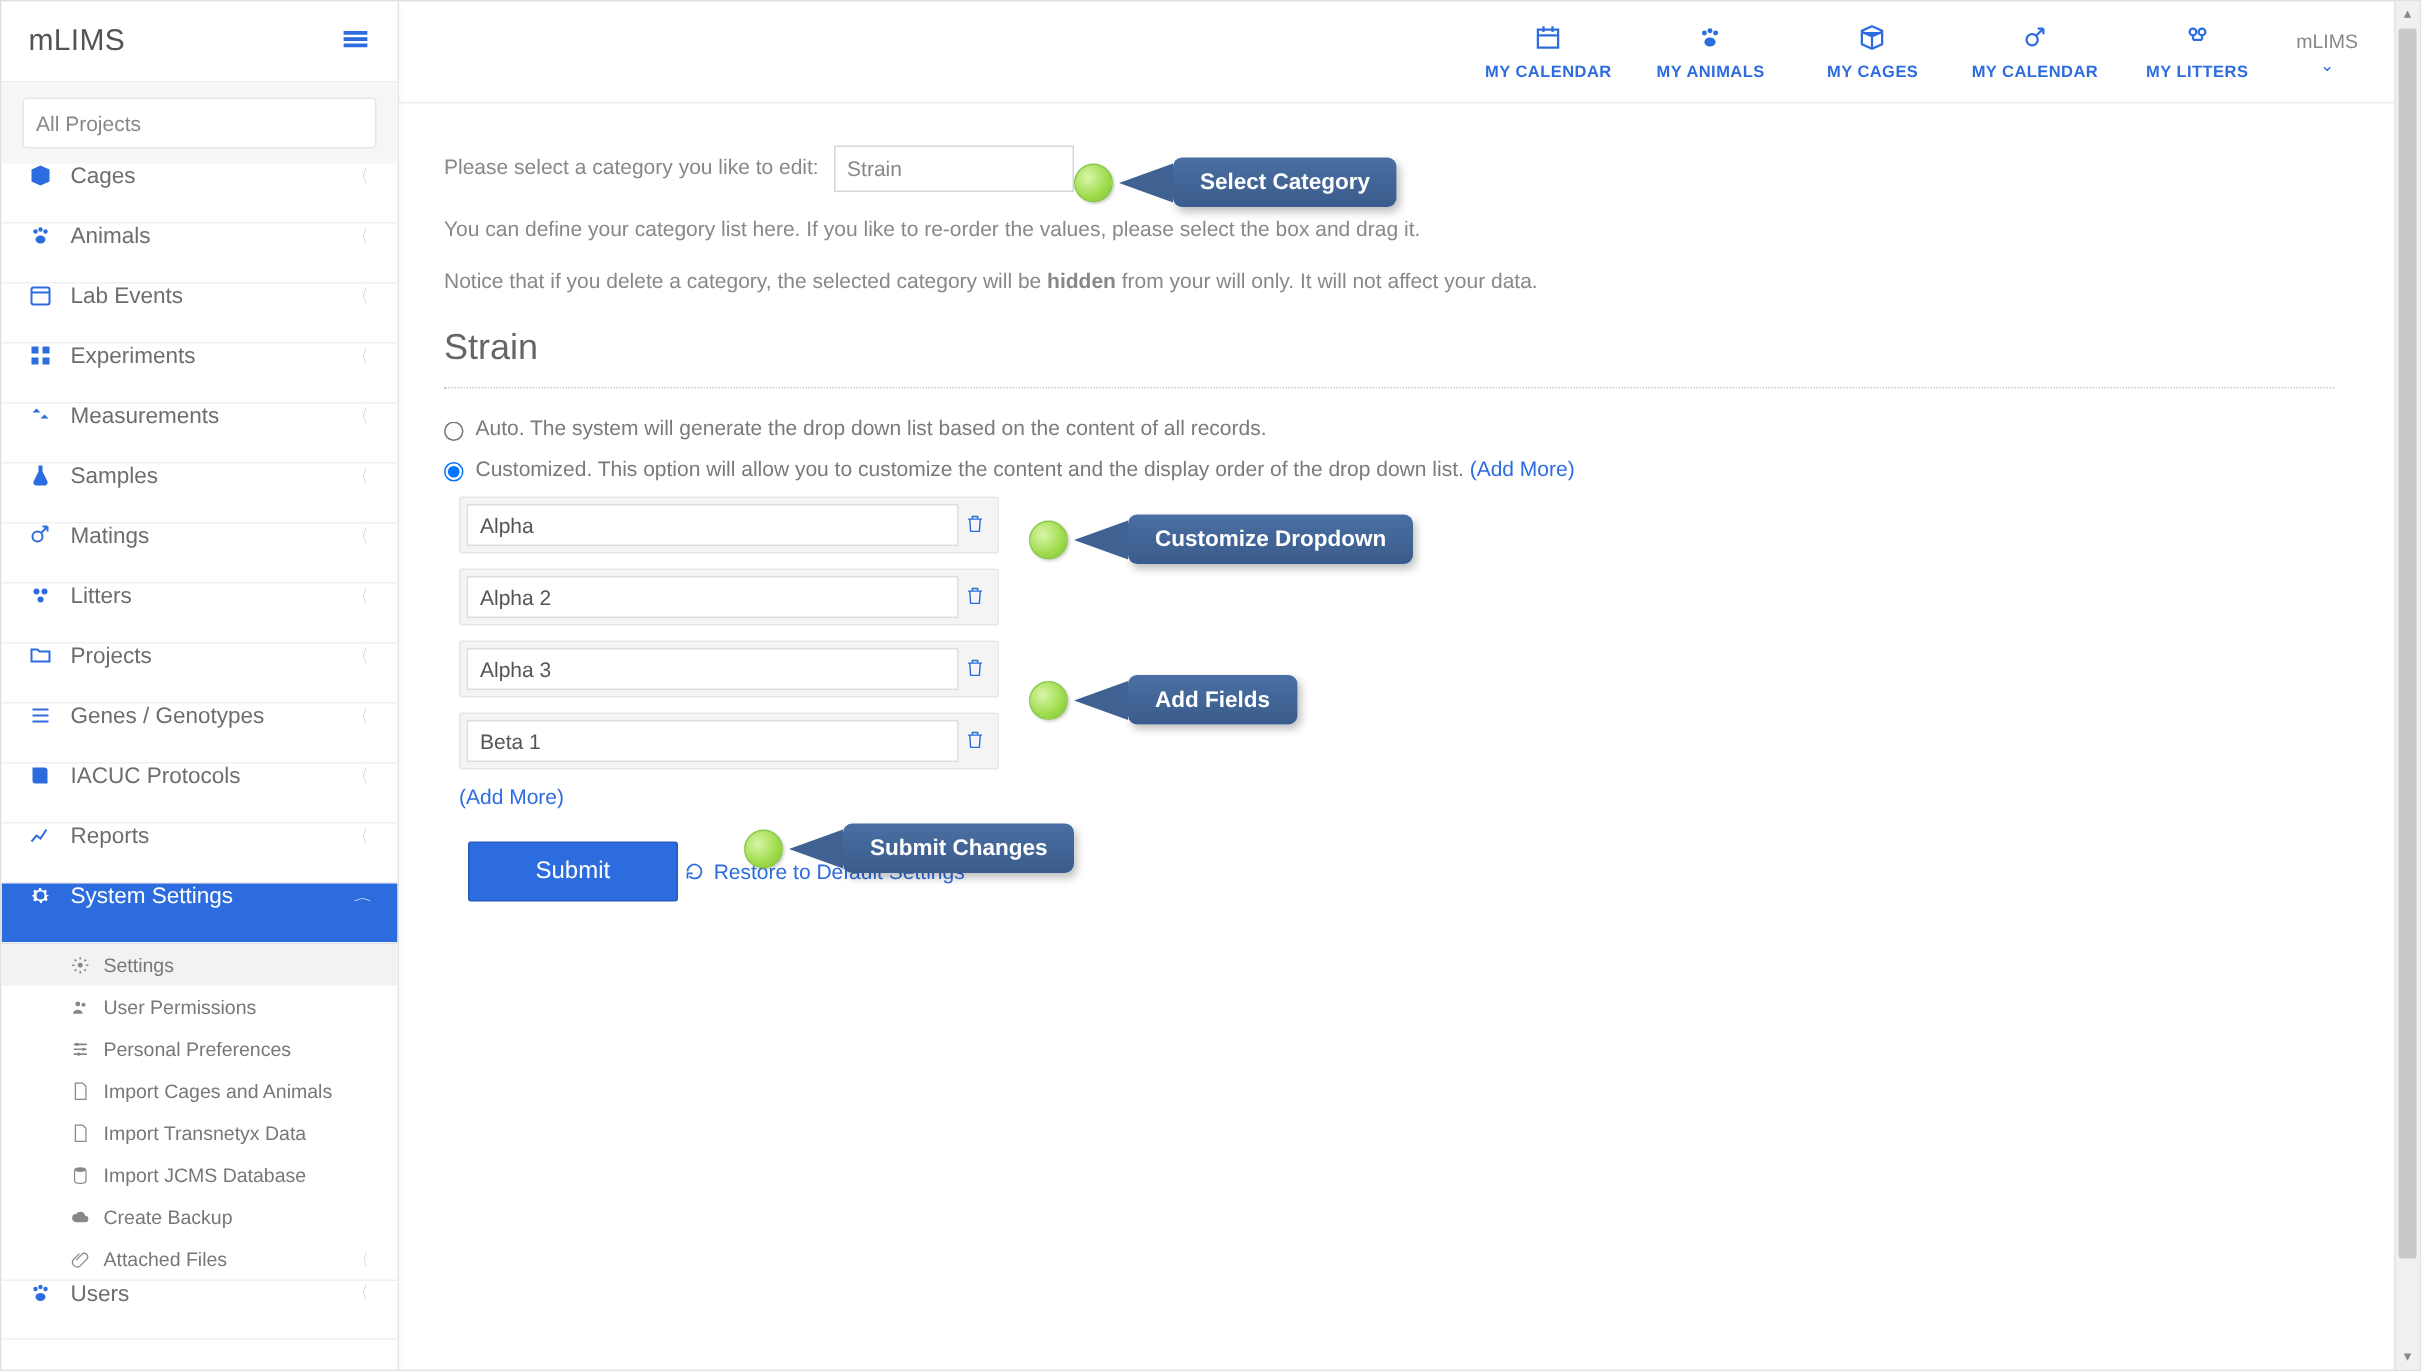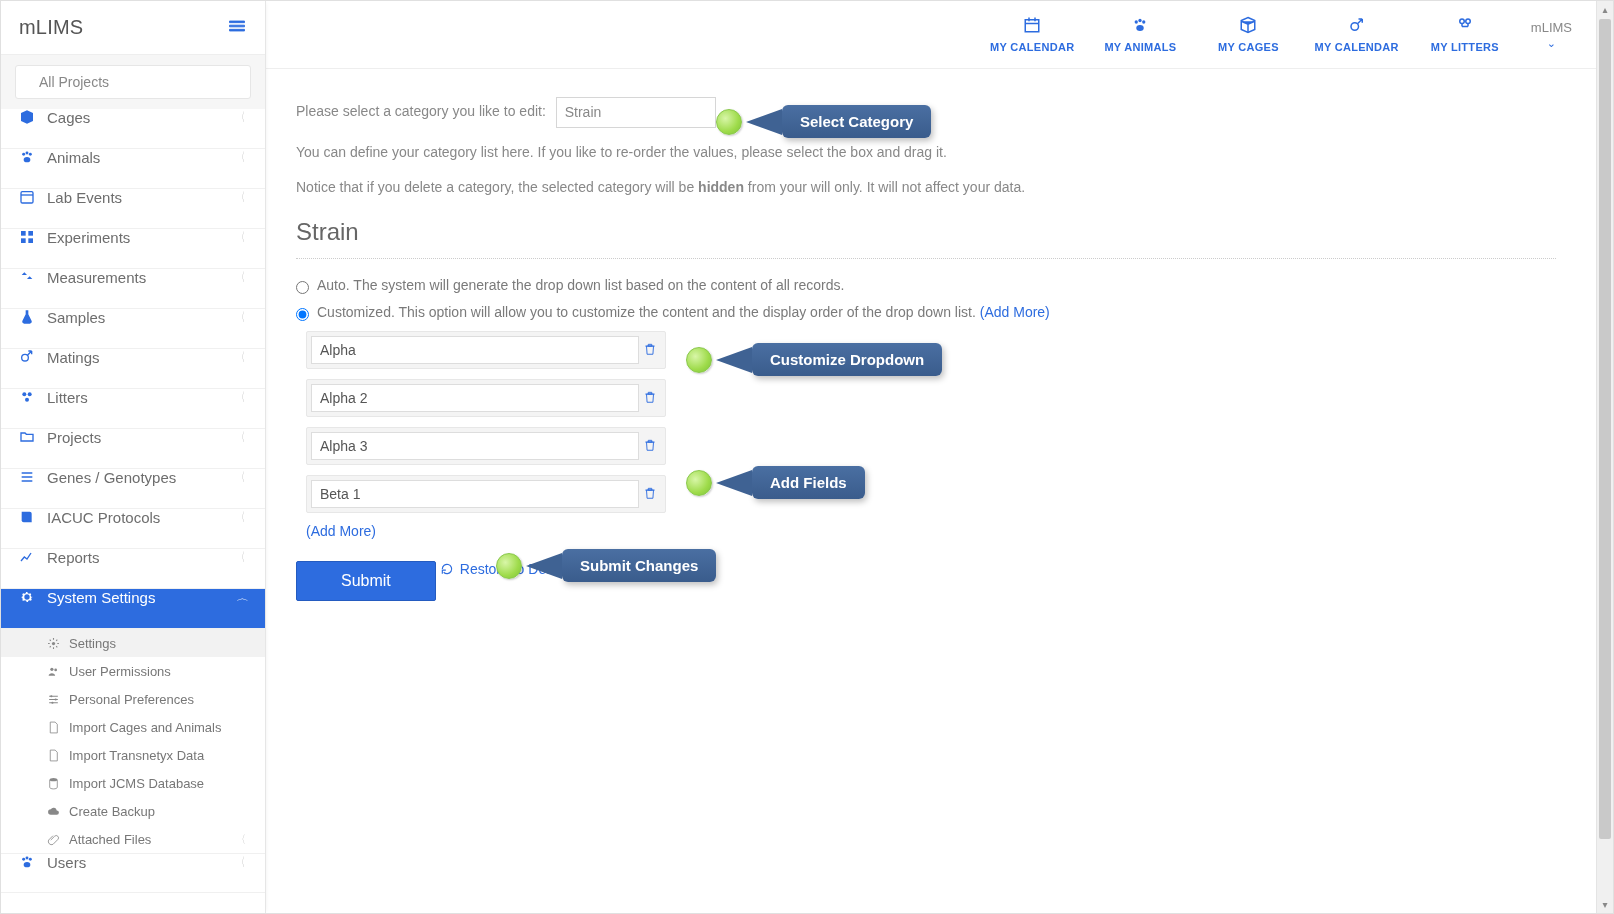--- a/index.html
+++ b/index.html
@@ -58,21 +58,21 @@
     justify-content: space-between;
     padding: 0 18px;
     border-bottom: 1px solid #eee;
   }
   .sidebar-head .brand { font-size: 20px; color: #555; font-weight: 400; letter-spacing: 0.2px; }
   .sidebar-head .menu-toggle svg { fill:#2d6cdf; stroke:#2d6cdf; width:20px; height:20px; }
 
   .project-bar { padding: 10px 14px; background:#f6f6f6; }
   .project-box {
     background:#fff; border:1px solid #e6e6e6; border-radius:3px;
-    padding: 8px 23px; color:#888; font-size:14px; cursor:pointer;
+    padding: 8px 8px; color:#888; font-size:14px; cursor:pointer;
   }
 
   .nav { flex:1; overflow:hidden; }
   .nav-item {
     display:flex; align-items:flex-start;
     height:40px; padding:0 18px;
     border-bottom:1px solid #f0f0f0;
     cursor:pointer;
     color:#6d6d6d;
   }
@@ -134,21 +134,21 @@
     width:360px; background:#f4f4f4; border:1px solid #e7e7e7; border-radius:2px;
     padding:4px;
   }
   .fieldbox input {
     flex:1; border:1px solid #ddd; background:#fff;
     font-size:14px; padding:5px 8px; color:#555;
   }
   .fieldbox .trash { color:#2d6cdf; width:22px; text-align:center; cursor:pointer; }
   .fieldbox .trash svg { width:14px; height:14px; fill:#2d6cdf; }
 
-  .actions { display:flex; align-items:flex-start; gap:4px; margin-top:22px; }
+  .actions { display:flex; align-items:center; gap:4px; margin-top:22px;margin-left:16px; }
   .btn-submit {
     background:#2d6cdf; color:#fff; border:1px solid #245bc0;
     padding:10px 44px; font-size:16px; cursor:pointer; border-radius:2px;
   }
   .restore { color:#2d6cdf; font-size:14px; display:flex; align-items:center; gap:6px; cursor:pointer; }
   .restore svg { width:14px; height:14px; fill:#2d6cdf; }
 
   
   .callout {
     position:absolute;
@@ -531,21 +531,21 @@
     </div>
 
     <div class="callout" style="top:104px; left:450px;justify-content:flex-end;">
       <div class="dot"></div>
       <div class="bubble">Select Category</div>
     </div>
     <div class="callout" style="top:342px; left:420px;">
       <div class="dot"></div>
       <div class="bubble">Customize Dropdown</div>
     </div>
-    <div class="callout" style="top:465px; left:420px;">
+    <div class="callout" style="top:449px; left:420px;">
       <div class="dot"></div>
       <div class="bubble">Add Fields</div>
     </div>
     <div class="callout" style="top:548px; left:230px;">
       <div class="dot"></div>
       <div class="bubble">Submit Changes</div>
     </div>
 
   </div>
 </div>

